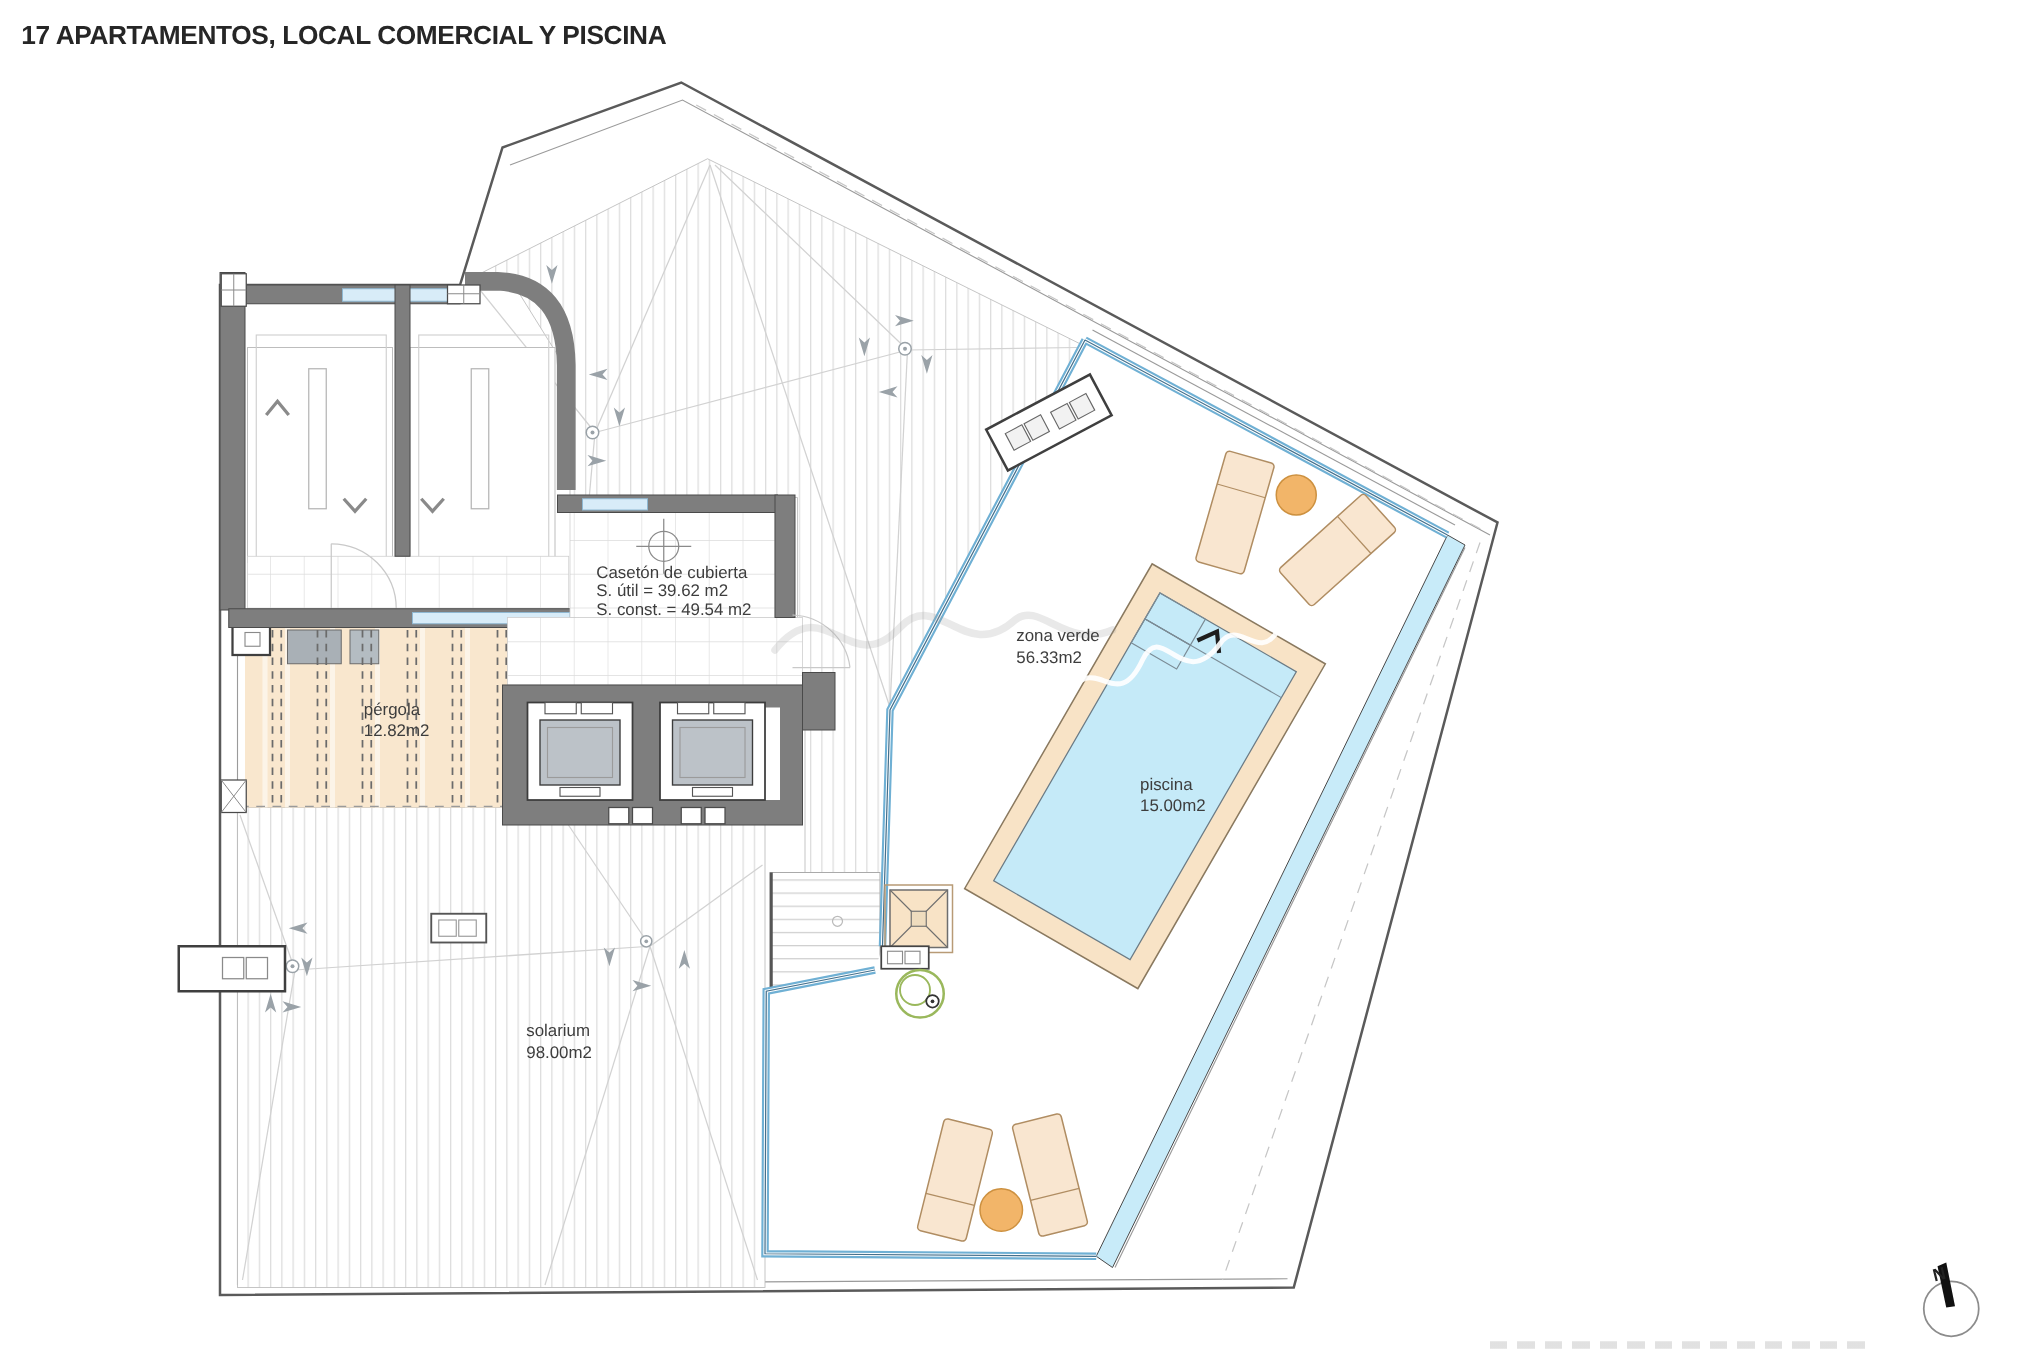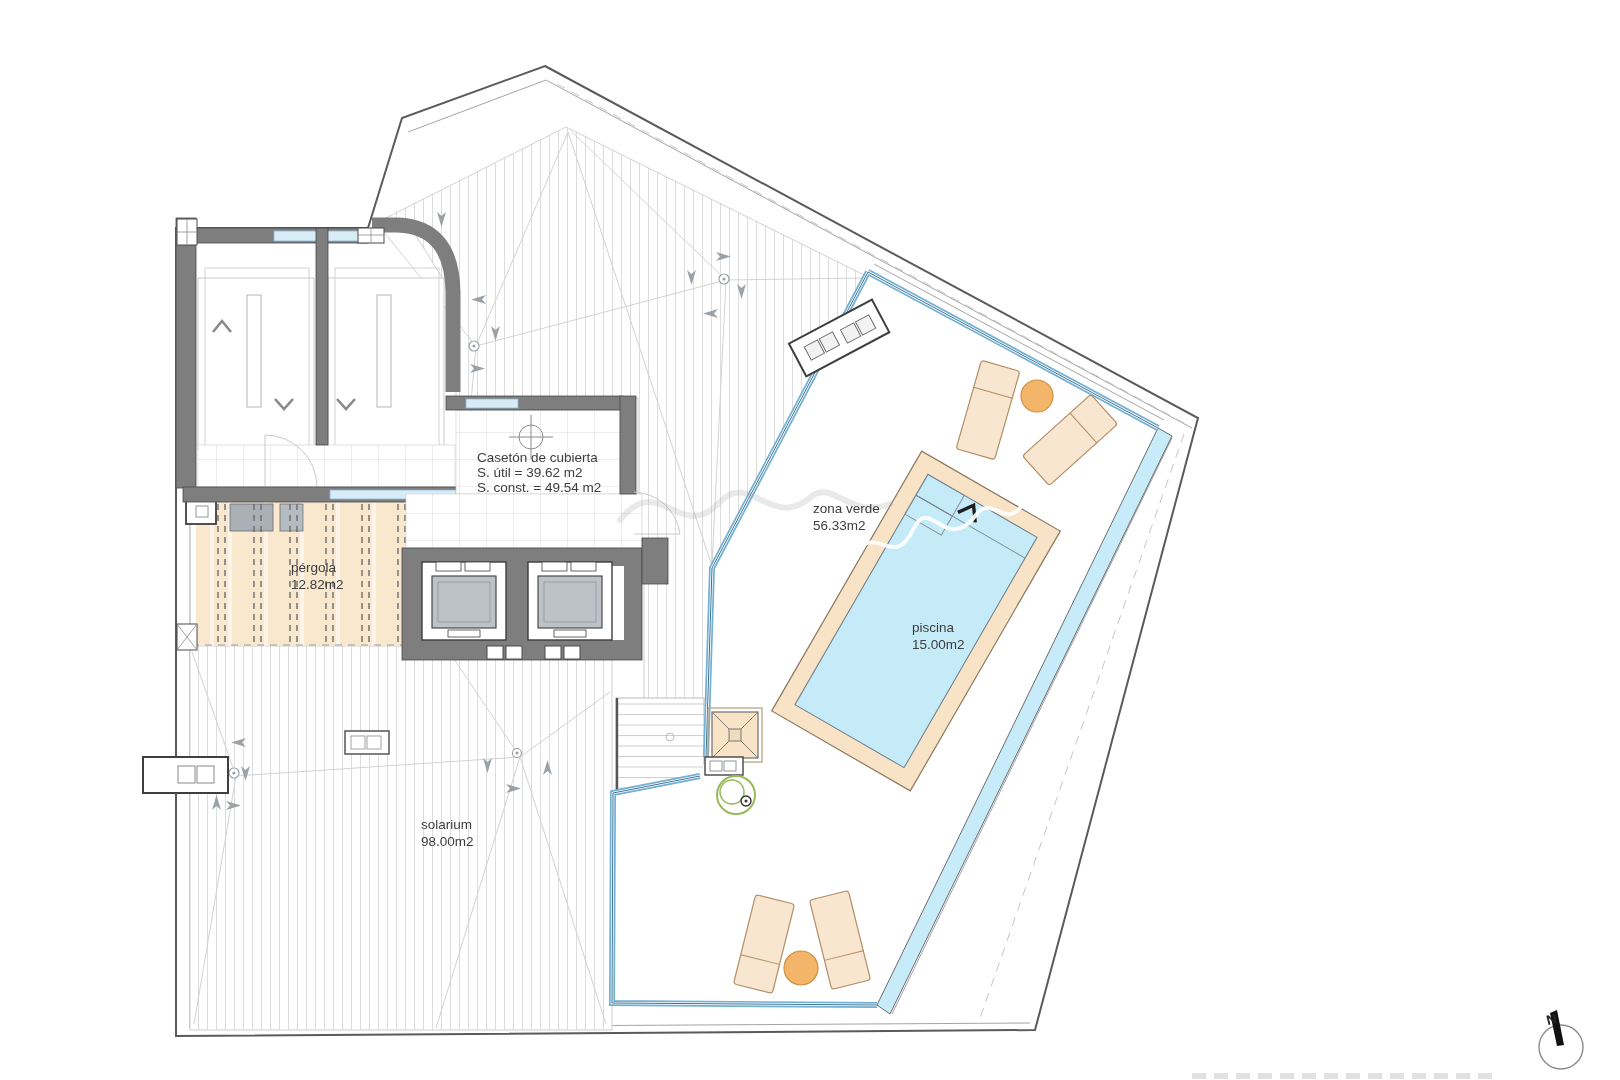--- a/index.html
+++ b/index.html
@@ -36,20 +36,21 @@
   .arcdoor{fill:none;stroke:#c9c9c9;stroke-width:1;}
   .wm-gray{fill:none;stroke:#9a9a9a;stroke-width:6;opacity:0.22;stroke-linecap:round;}
   .wm-white{fill:none;stroke:#ffffff;stroke-width:4;opacity:0.9;stroke-linecap:round;}
   .cropped-caption{position:absolute;left:1192px;top:1073px;width:300px;height:6px;opacity:.55;
     background:repeating-linear-gradient(90deg,#c9c9c9 0 14px,transparent 14px 22px);}
 </style>
 </head>
 <body>
 
 <div class="stage">
+  <h1 class="page-title">17 APARTAMENTOS, LOCAL COMERCIAL Y PISCINA</h1>
 
   <svg width="1620" height="1080" viewBox="0 0 1620 1080">
     <defs>
       <pattern id="vstripe" width="9" height="9" patternUnits="userSpaceOnUse">
         <rect width="9" height="9" fill="#ffffff"></rect>
         <line x1="0.5" y1="0" x2="0.5" y2="9" stroke="#dddddd" stroke-width="1"></line>
       </pattern>
       <pattern id="grid27" width="27" height="27" patternUnits="userSpaceOnUse">
         <rect width="27" height="27" fill="#ffffff"></rect>
         <path d="M27,0 L0,0 0,27" fill="none" stroke="#dcdcdc" stroke-width="1"></path>

